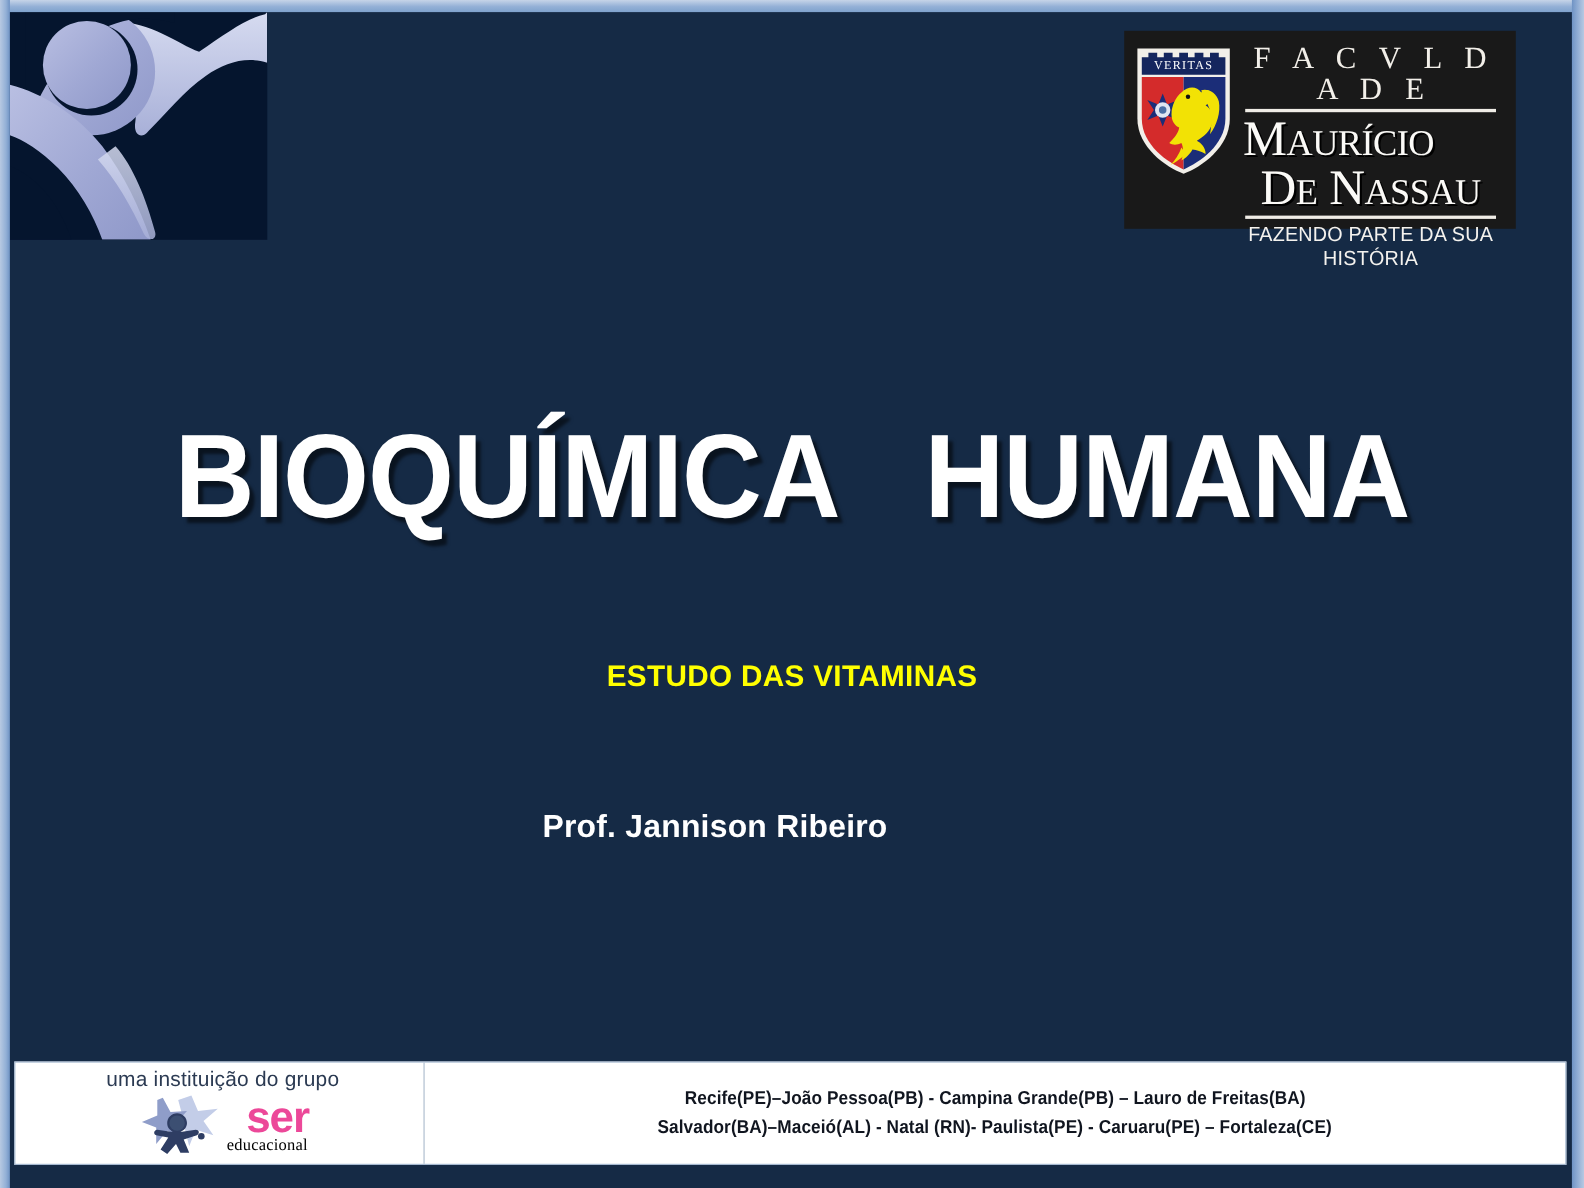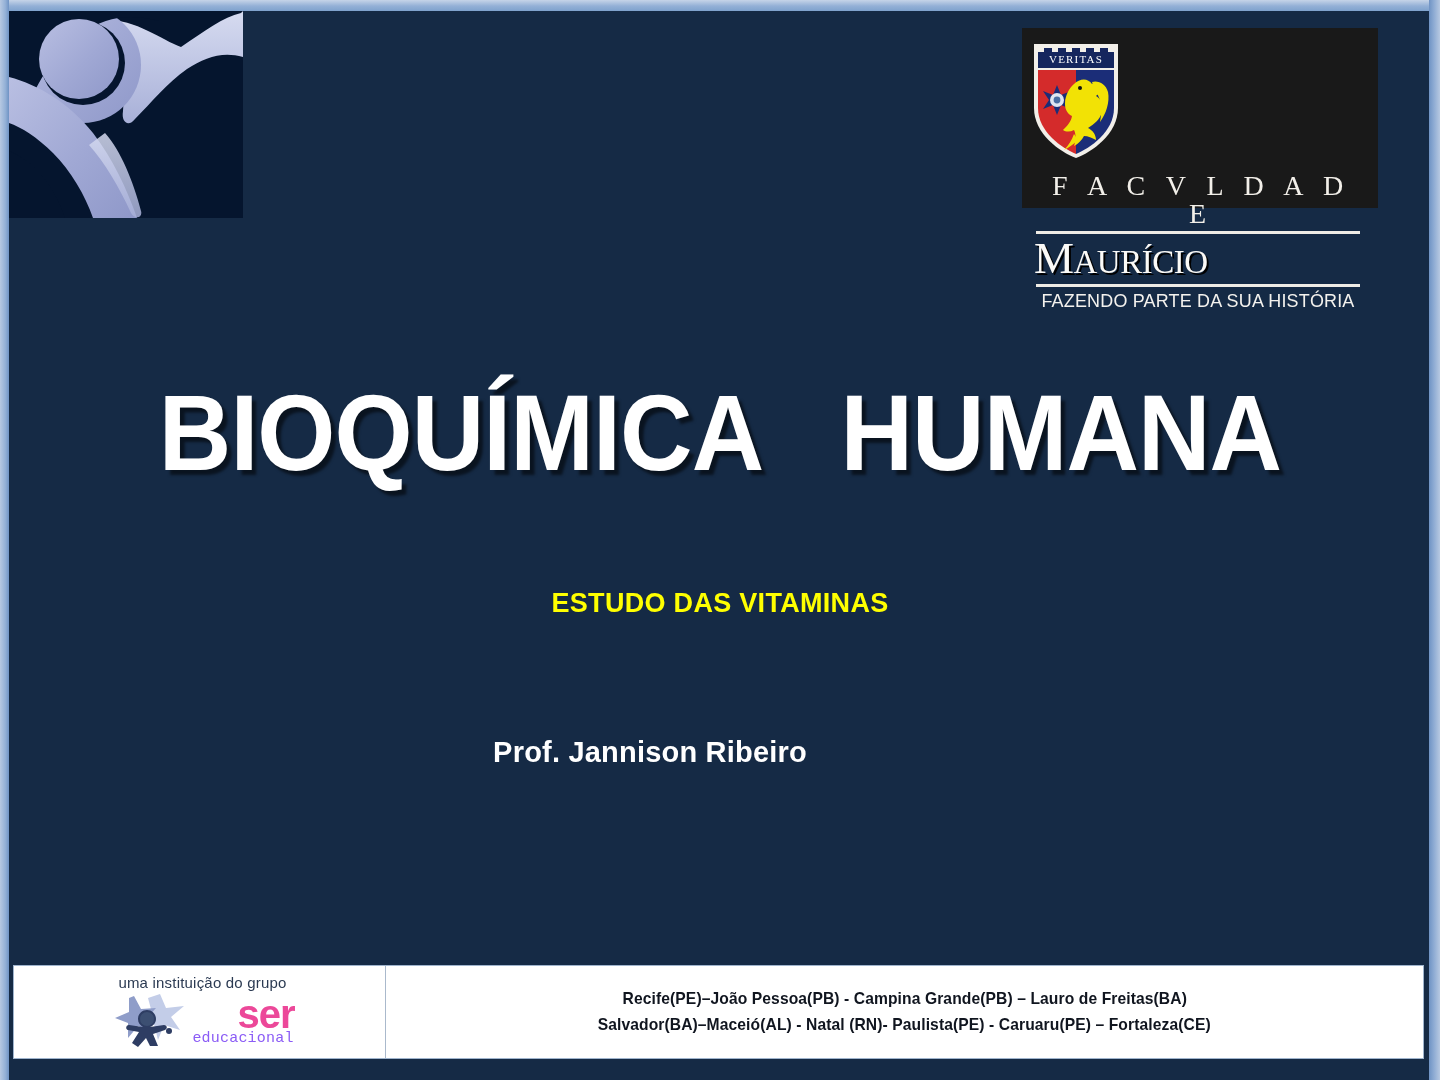--- a/index.html
+++ b/index.html
@@ -64,21 +64,21 @@
   .corner-graphic svg { display: block; }
 
   
   .uni-logo {
     position: absolute;
     left: 1022px; top: 28px;
     width: 356px; height: 180px;
     background: #191919;
     z-index: 10;
     display: flex;
-    flex-direction: column;
+    flex-direction: row;
     align-items: flex-start;
     box-sizing: border-box;
     padding: 6px 16px 6px 8px;
   }
   .shield-wrap {
     width: 96px;
     flex: 0 0 96px;
     padding-top: 4px;
   }
   .wordmark {
@@ -148,21 +148,21 @@
     color: #ffffff;
     letter-spacing: -1px;
     transform: scaleX(0.93);
     text-shadow: 5px 5px 3px rgba(0,0,0,0.55);
     white-space: pre;
     line-height: 1.05;
     z-index: 15;
   }
   .subtitle {
     position: absolute;
-    left: 0; top: 588px;
+    left: 0; top: 600px;
     width: 1440px;
     text-align: center;
     font-size: 27px;
     font-weight: bold;
     color: #ffff00;
     letter-spacing: 0.3px;
     z-index: 15;
   }
   .author {
     position: absolute;
@@ -196,21 +196,21 @@
     border-right: 1px solid #aab9cc;
     display: flex;
     flex-direction: column;
     align-items: center;
     justify-content: center;
     box-sizing: border-box;
     padding-top: 2px;
   }
   .ser-tag {
     font-family: "Liberation Sans", sans-serif;
-    font-size: 15px;
+    font-size: 19px;
     color: #2b3a52;
     letter-spacing: 0.2px;
     margin-bottom: 1px;
     margin-left: 6px;
   }
   .ser-row {
     display: flex;
     flex-direction: row;
     align-items: center;
     margin-left: 10px;
@@ -223,23 +223,23 @@
   }
   .ser-ser {
     font-family: "Liberation Sans", sans-serif;
     font-size: 40px;
     font-weight: bold;
     color: #ec4899;
     line-height: 0.82;
     letter-spacing: -1px;
   }
   .ser-edu {
-    font-family: Liberation Mono, monospace;
+    font-family: Liberation Serif, serif;
     font-size: 15px;
-    color: #8b5cf6;
+    color: #000000;
     line-height: 1;
     letter-spacing: 0.2px;
     margin-top: 1px;
     margin-right: 1px;
   }
   .footer-right {
     flex: 1 1 auto;
     display: flex;
     flex-direction: column;
     align-items: center;
@@ -327,20 +327,21 @@
           <path d="M62 44 C68 42 76 46 78 54 C80 64 76 76 70 84 C72 74 72 62 66 54 Z"></path>
           <path d="M44 96 C42 102 38 108 34 112 C38 110 44 106 48 102 Z"></path>
         </g>
         <circle cx="50" cy="50" r="2" fill="#111"></circle>
       </svg>
     </div>
     <div class="wordmark">
       <div class="wm-faculdade">F A C V L D A D E</div>
       <div class="wm-rule"></div>
       <div class="wm-mauricio"><span>M</span><span class="sm">AURÍCIO</span></div>
+      <div class="wm-nassau"><span>D</span><span class="sm">E</span>&nbsp;<span>N</span><span class="sm">ASSAU</span></div>
       <div class="wm-rule2"></div>
       <div class="wm-tagline">FAZENDO PARTE DA SUA HISTÓRIA</div>
     </div>
   </div>
 
   <div class="title-main">BIOQUÍMICA   HUMANA</div>
 
   <div class="subtitle">ESTUDO DAS VITAMINAS</div>
 
   <div class="author">Prof. Jannison Ribeiro</div>

